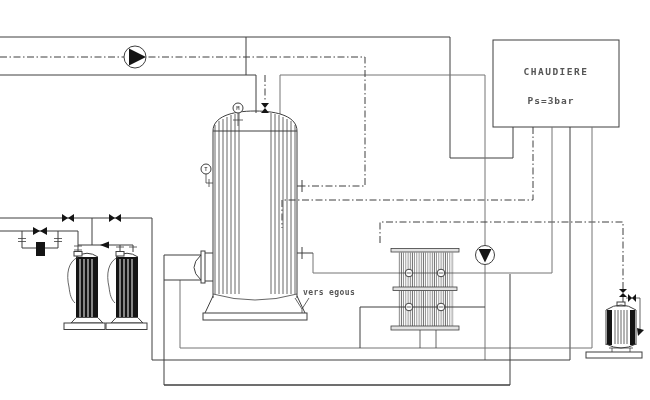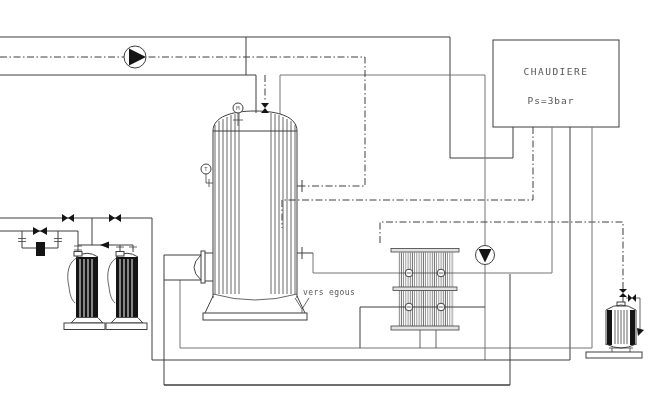--- a/index.html
+++ b/index.html
@@ -1,16 +1,16 @@
 <!DOCTYPE html>
 <html style="--line_dark: #3f3f3f; --line_gray: #757575; --fill_black: #141414; --bar_fill: #e2e2e2; --text: #555555; --background: #ffffff;"><head>
 <meta charset="utf-8">
 <style>
   html,body{margin:0;padding:0;background:var(--background,#fff);}
-  .stage{width:650px;height:400px;position:relative;background:var(--background,#fff);overflow:hidden;}
+  .stage{width:650px;height:400px;position:relative;background:var(--background,#fff);overflow:hidden;font-weight:bold;}
   svg{display:block;}
   .ln{fill:none;stroke:var(--line_dark,#3f3f3f);stroke-width:1;}
   .th{stroke-width:.8;}
   .gy{stroke:var(--line_gray,#757575);}
   .dd{stroke-dasharray:7 2.5 1.5 2.5;}
   .fb{fill:var(--fill_black,#141414);stroke:none;}
   .wf{fill:#ffffff;stroke:var(--line_dark,#3f3f3f);stroke-width:1;}
   .bar{fill:var(--bar_fill,#e2e2e2);stroke:var(--line_dark,#3f3f3f);stroke-width:.8;}
   .wl{fill:none;stroke:#f7f7f7;stroke-width:1;}
   text{font-family:"DejaVu Sans Mono","Liberation Mono",monospace;fill:var(--text,#555);}

